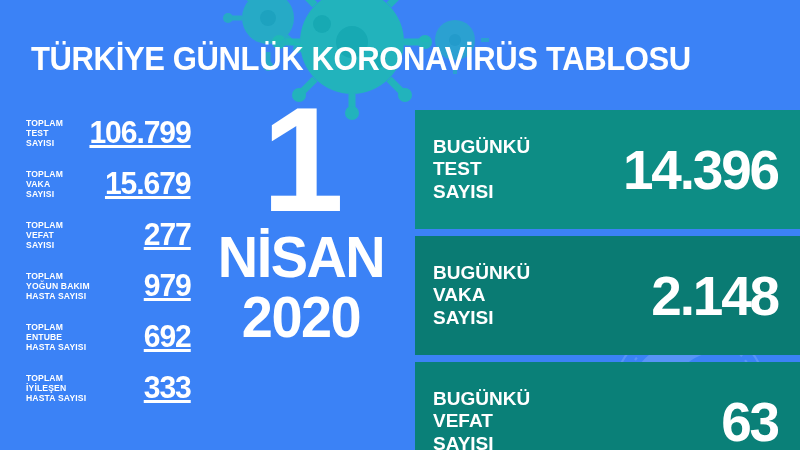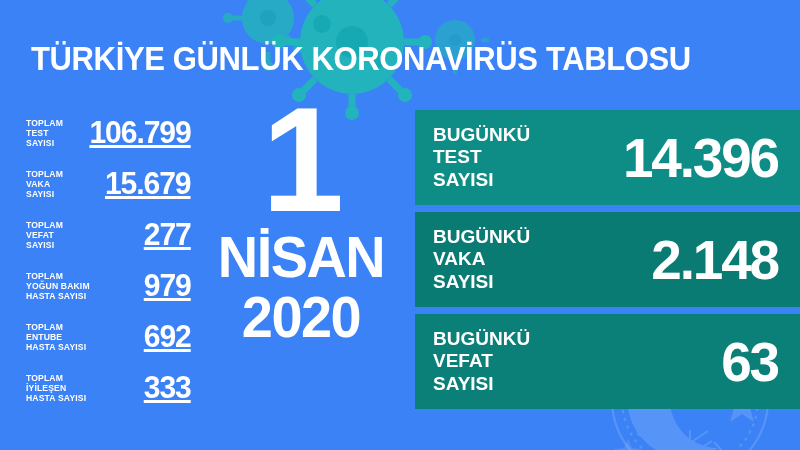--- a/index.html
+++ b/index.html
@@ -120,21 +120,21 @@
     position: absolute;
     left: 415px;
     top: 110px;
     width: 385px;
     z-index: 5;
   }
   .daily-box {
     position: relative;
     display: flex;
     align-items: center;
-    height: 95px;
+    height: 119px;
     margin-bottom: 7px;
     padding-left: 18px;
     padding-right: 22px;
     box-sizing: border-box;
   }
   .daily-box:last-child { margin-bottom: 0; }
   .daily-label {
     font-size: 19px;
     line-height: 22.5px;
     font-weight: bold;

